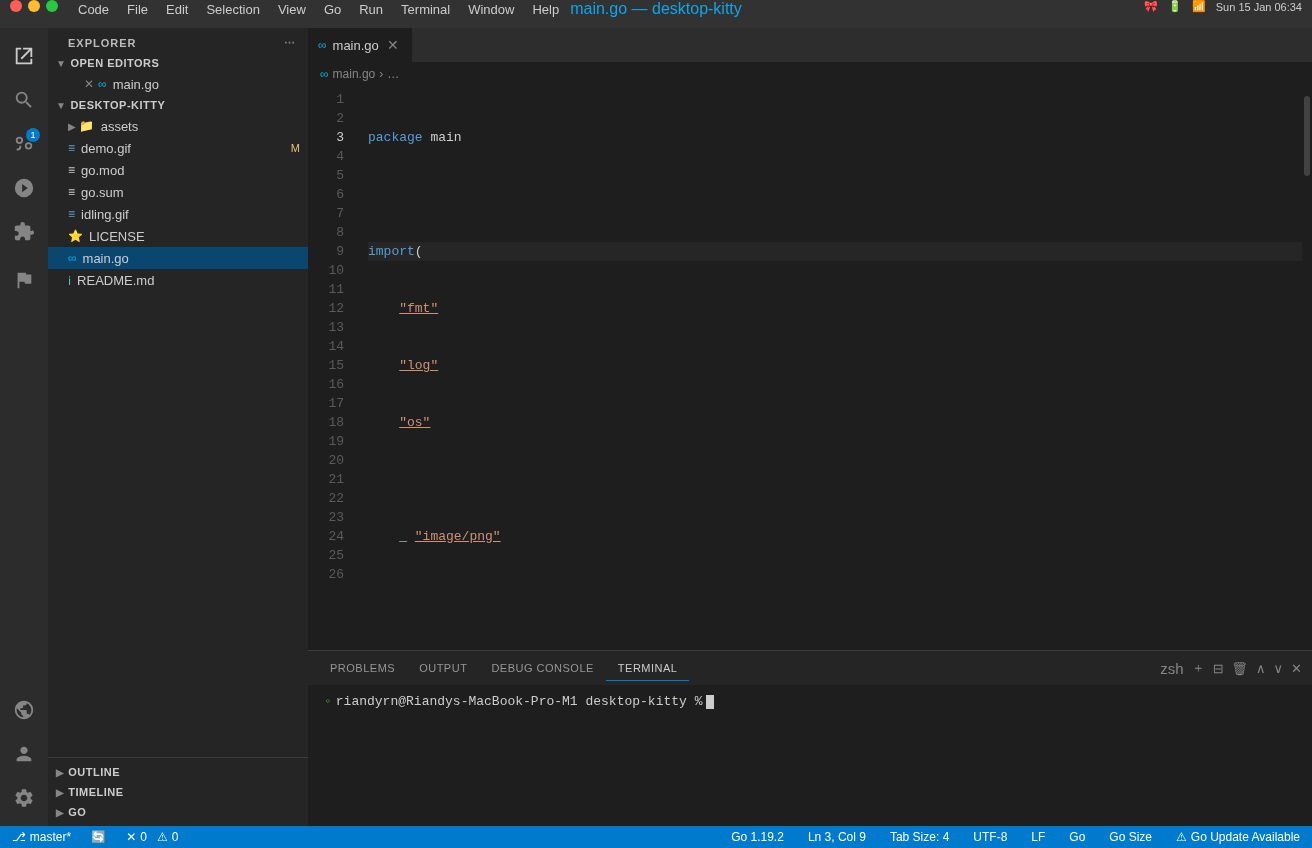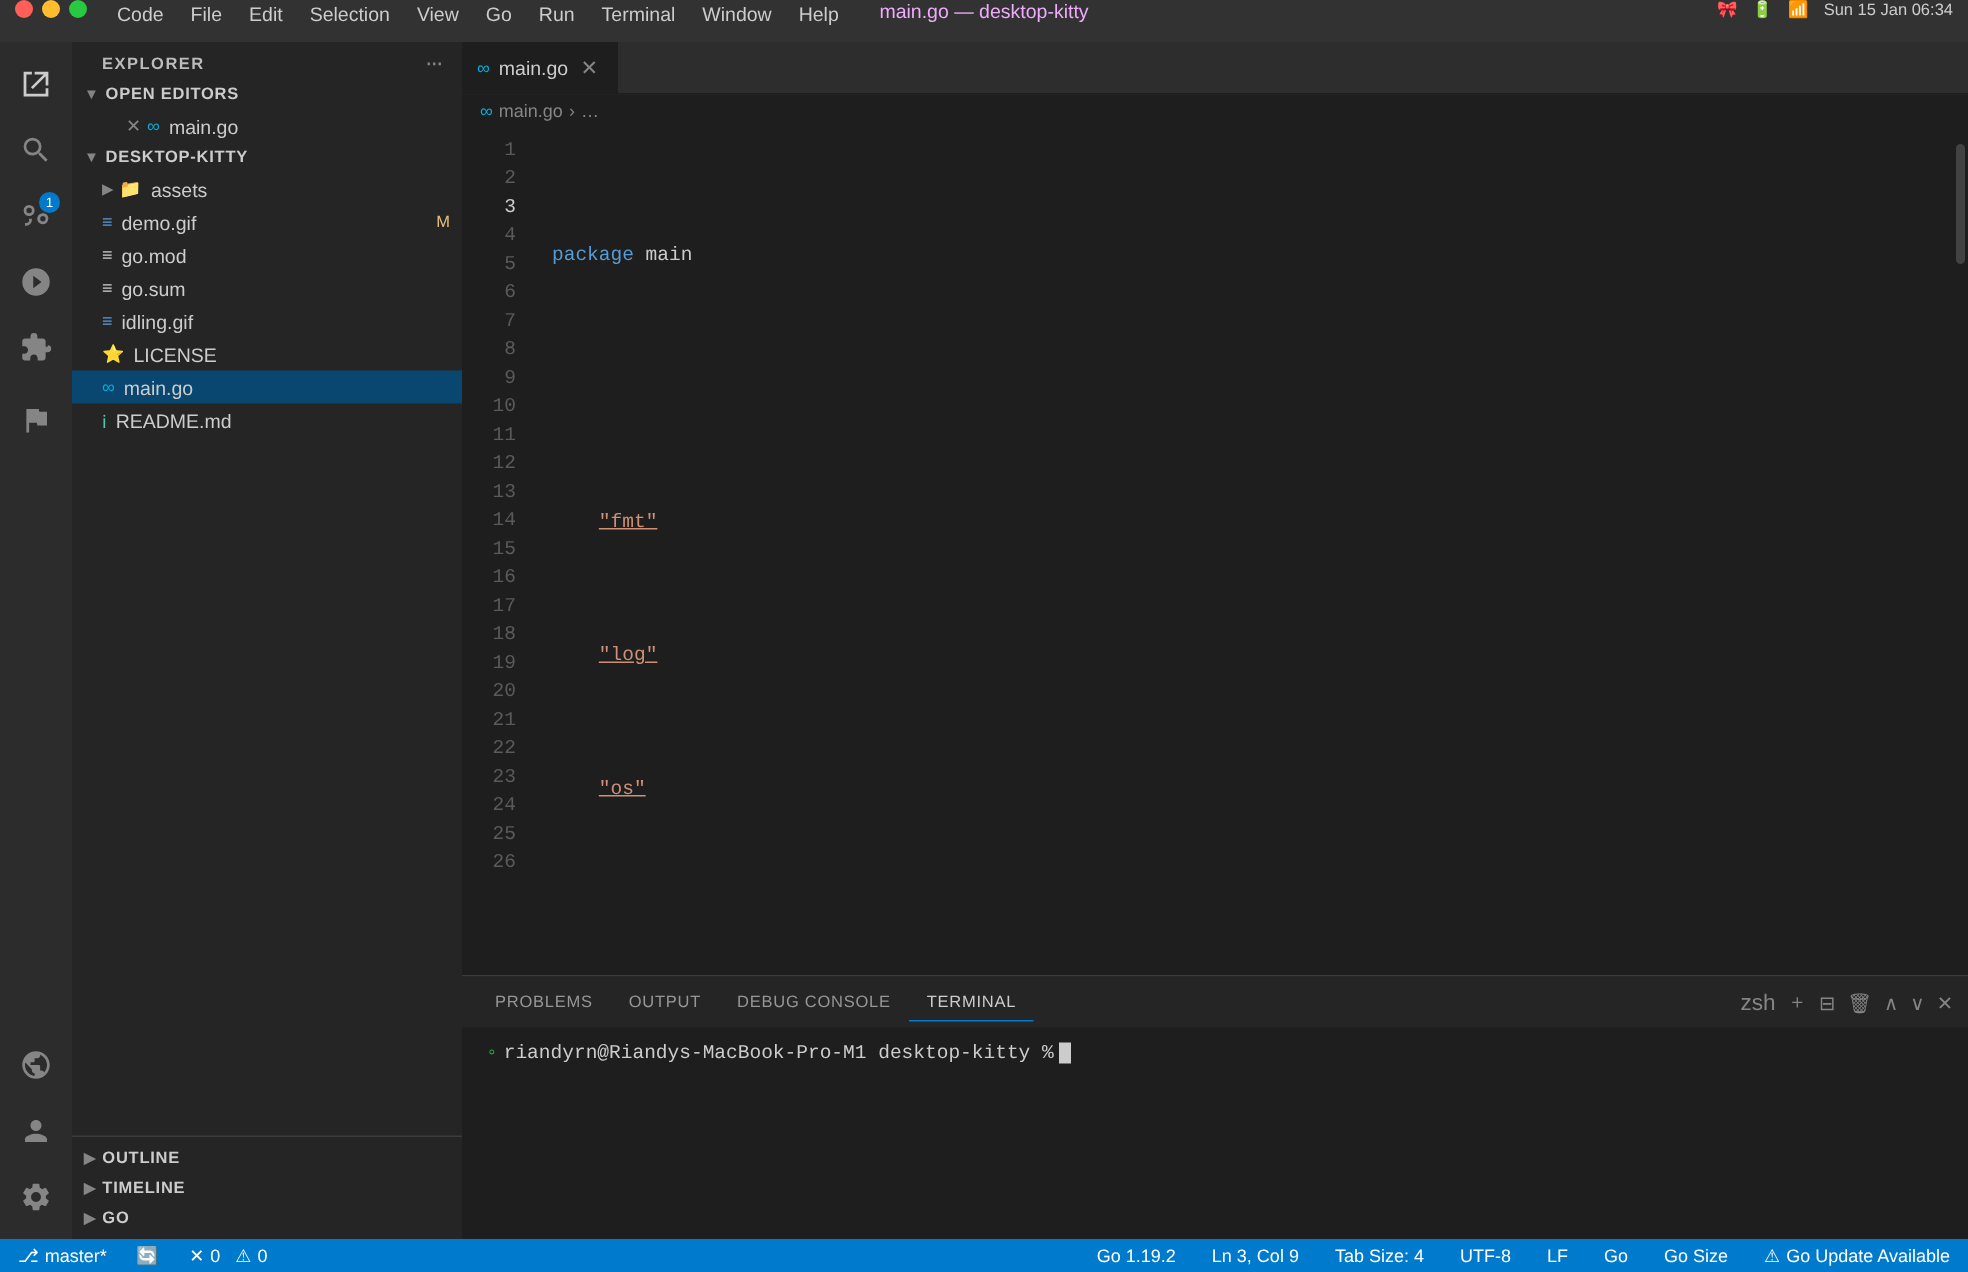--- a/index.html
+++ b/index.html
@@ -45,22 +45,22 @@
     .menubar-item {
       padding: 2px 8px;
       border-radius: 4px;
       cursor: pointer;
       color: #cccccc;
     }
     .title-center {
       position: absolute;
       left: 50%;
       transform: translateX(-50%);
-      font-size: 13px;
-      color: #f0abfc;
+      font-size: 16px;
+      color: #0ea5e9;
     }
     .titlebar-right {
       margin-left: auto;
       display: flex;
       align-items: center;
       gap: 8px;
       font-size: 11px;
       color: #cccccc;
     }
     .system-icons {
@@ -274,21 +274,20 @@
       flex: 1;
       padding: 4px 0 4px 16px;
       overflow: auto;
       color: #cccccc;
       white-space: pre;
     }
     .code-line {
       height: 19px;
       display: flex;
       align-items: center;
-      margin-top: 32px;
     }
     .code-line.highlighted { background: rgba(255,255,255,0.04); }
 
     
     .kw { color: #569cd6; }      
     .str-u { color: #ce9178; text-decoration: underline; }     
     .blank { color: #cccccc; }
 
     
     #scrollbar {
@@ -618,20 +617,21 @@
           <div class="line-number">21</div>
           <div class="line-number">22</div>
           <div class="line-number">23</div>
           <div class="line-number">24</div>
           <div class="line-number">25</div>
           <div class="line-number">26</div>
         </div>
         <div class="code-content">
           <div class="code-line"><span class="kw">package</span> <span class="blank"> main</span></div>
           <div class="code-line">&nbsp;</div>
+          <div class="code-line highlighted"><span class="kw">import</span> <span class="blank">(</span></div>
           <div class="code-line"><span class="blank">    </span><span class="str-u">"fmt"</span></div>
           <div class="code-line"><span class="blank">    </span><span class="str-u">"log"</span></div>
           <div class="code-line"><span class="blank">    </span><span class="str-u">"os"</span></div>
           <div class="code-line">&nbsp;</div>
           <div class="code-line"><span class="blank">    _ </span><span class="str-u">"image/png"</span></div>
           <div class="code-line">&nbsp;</div>
           
           
           
           

